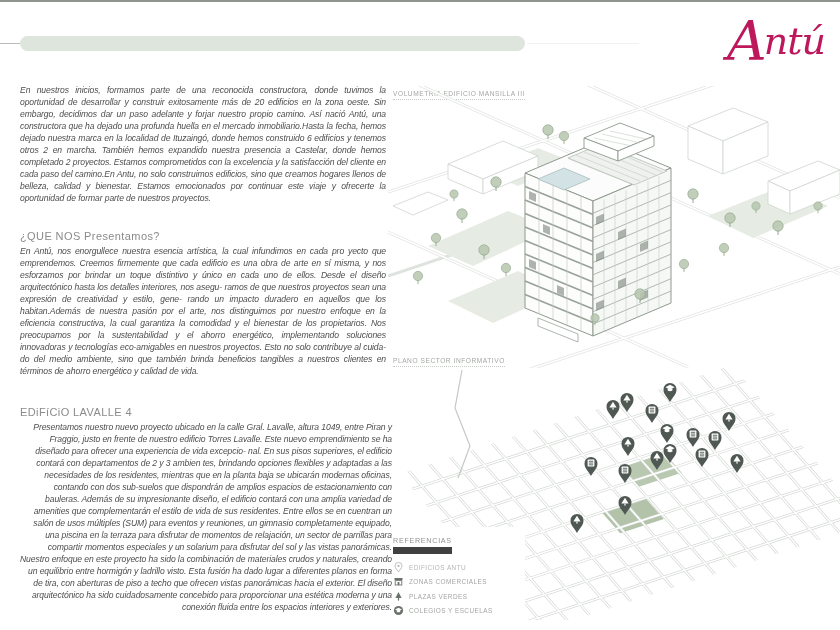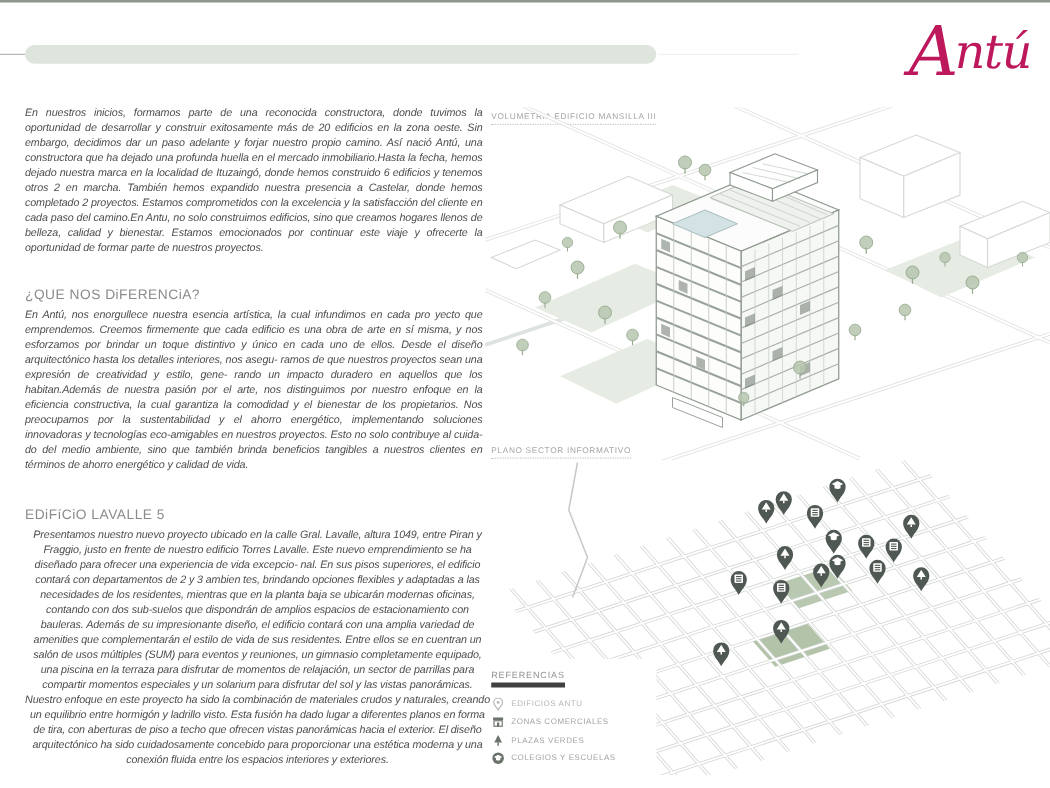--- a/index.html
+++ b/index.html
@@ -15,59 +15,59 @@
   .logo{position:absolute;left:724px;top:14px;width:104px;text-align:center;
         font-family:"DejaVu Serif",serif;font-style:italic;color:#be185d;
         font-size:38px;line-height:1;letter-spacing:-1px;}
   .logo .cap{font-size:55px;vertical-align:-6px;letter-spacing:-3px;}
 
   .col-left{position:absolute;left:20px;top:84px;width:366px;}
   .sec h2{font-size:11px;font-weight:400;color:#8b8b8b;letter-spacing:0.4px;margin:0 0 3px 0;}
   .sec p{font-size:8.6px;line-height:12px;letter-spacing:-0.1px;color:#4d4d4d;margin:0;text-align:justify;font-style:italic;}
   .sec-diferencia{margin-top:26px;}
   .sec-lavalle{margin-top:29px;}
-  .sec-lavalle p{text-align:center;width:372px;}
+  .sec-lavalle p{text-align:right;width:372px;}
 
   .caption{position:absolute;font-size:6.6px;letter-spacing:0.55px;color:#a3a7a3;
            border-bottom:1px dotted #c6cbc6;padding-bottom:2px;background:transparent;}
   .cap-vol{left:393px;top:90px;}
   .cap-plano{left:393px;top:357px;}
 
   .illus{position:absolute;}
   .building-svg{left:388px;top:86px;}
   .map-svg{left:400px;top:368px;}
 
   .legend{position:absolute;left:393px;top:527px;width:132px;background:#ffffff;padding:2px 0 2px 0;}
   .leg-title{display:inline-block;font-size:7.2px;letter-spacing:0.7px;color:#8f948f;
-             border-bottom:4px solid #404040;padding-bottom:2px;margin-bottom:4px;}
+             border-bottom:7px solid #404040;padding-bottom:2px;margin-bottom:4px;}
   .leg-item{display:flex;align-items:center;gap:5px;margin:3.5px 0;}
   .leg-item .lbl{font-size:6.4px;letter-spacing:0.45px;color:#a2a6a2;}
   .leg-item.light .lbl{color:#b3b7b3;}
   .leg-icon{flex:0 0 11px;height:11px;}
 </style>
 </head>
 <body>
 
 <div class="top-rule"></div>
 <div class="bar-tick"></div>
 <div class="accent-bar"></div>
 <div class="bar-faint"></div>
 
 <div class="logo"><span class="cap">A</span><span>ntú</span></div>
 
 <div class="col-left">
   <div class="sec sec-quienes">
     <p>En nuestros inicios, formamos parte de una reconocida constructora, donde tuvimos la oportunidad de desarrollar y construir exitosamente más de 20 edificios en la zona oeste. Sin embargo, decidimos dar un paso adelante y forjar nuestro propio camino. Así nació Antú, una constructora que ha dejado una profunda huella en el mercado inmobiliario.Hasta la fecha, hemos dejado nuestra marca en la localidad de Ituzaingó, donde hemos construido 6 edificios y tenemos otros 2 en marcha. También hemos expandido nuestra presencia a Castelar, donde hemos completado 2 proyectos. Estamos comprometidos con la excelencia y la satisfacción del cliente en cada paso del camino.En Antu, no solo construimos edificios, sino que creamos hogares llenos de belleza, calidad y bienestar. Estamos emocionados por continuar este viaje y ofrecerte la oportunidad de formar parte de nuestros proyectos.</p>
   </div>
   <div class="sec sec-diferencia">
-    <h2>¿QUE NOS DiFERENCiA?</h2>
+    <h2>¿QUE NOS Presentamos?</h2>
     <p>En Antú, nos enorgullece nuestra esencia artística, la cual infundimos en cada pro yecto que emprendemos. Creemos firmemente que cada edificio es una obra de arte en sí misma, y nos esforzamos por brindar un toque distintivo y único en cada uno de ellos. Desde el diseño arquitectónico hasta los detalles interiores, nos asegu- ramos de que nuestros proyectos sean una expresión de creatividad y estilo, gene- rando un impacto duradero en aquellos que los habitan.Además de nuestra pasión por el arte, nos distinguimos por nuestro enfoque en la eficiencia constructiva, la cual garantiza la comodidad y el bienestar de los propietarios. Nos preocupamos por la sustentabilidad y el ahorro energético, implementando soluciones innovadoras y tecnologías eco-amigables en nuestros proyectos. Esto no solo contribuye al cuida- do del medio ambiente, sino que también brinda beneficios tangibles a nuestros clientes en términos de ahorro energético y calidad de vida.</p>
   </div>
   <div class="sec sec-lavalle">
-    <h2>EDiFíCiO LAVALLE 5</h2>
+    <h2>EDiFíCiO LAVALLE 4</h2>
     <p>Presentamos nuestro nuevo proyecto ubicado en la calle Gral. Lavalle, altura 1049, entre Piran y Fraggio, justo en frente de nuestro edificio Torres Lavalle. Este nuevo emprendimiento se ha diseñado para ofrecer una experiencia de vida excepcio- nal. En sus pisos superiores, el edificio contará con departamentos de 2 y 3 ambien tes, brindando opciones flexibles y adaptadas a las necesidades de los residentes, mientras que en la planta baja se ubicarán modernas oficinas, contando con dos sub-suelos que dispondrán de amplios espacios de estacionamiento con bauleras. Además de su impresionante diseño, el edificio contará con una amplia variedad de amenities que complementarán el estilo de vida de sus residentes. Entre ellos se en cuentran un salón de usos múltiples (SUM) para eventos y reuniones, un gimnasio completamente equipado, una piscina en la terraza para disfrutar de momentos de relajación, un sector de parrillas para compartir momentos especiales y un solarium para disfrutar del sol y las vistas panorámicas. Nuestro enfoque en este proyecto ha sido la combinación de materiales crudos y naturales, creando un equilibrio entre hormigón y ladrillo visto. Esta fusión ha dado lugar a diferentes planos en forma de tira, con aberturas de piso a techo que ofrecen vistas panorámicas hacia el exterior. El diseño arquitectónico ha sido cuidadosamente concebido para proporcionar una estética moderna y una conexión fluida entre los espacios interiores y exteriores.</p>
   </div>
 </div>
 
 <div class="caption cap-vol">VOLUMETRIA EDIFICIO MANSILLA III</div>
 <div class="caption cap-plano">PLANO SECTOR INFORMATIVO</div>
 
 <svg class="illus building-svg" width="452" height="282" viewBox="0 0 452 282">
 
   <g stroke="#dfe3df" stroke-width="3" fill="none">

